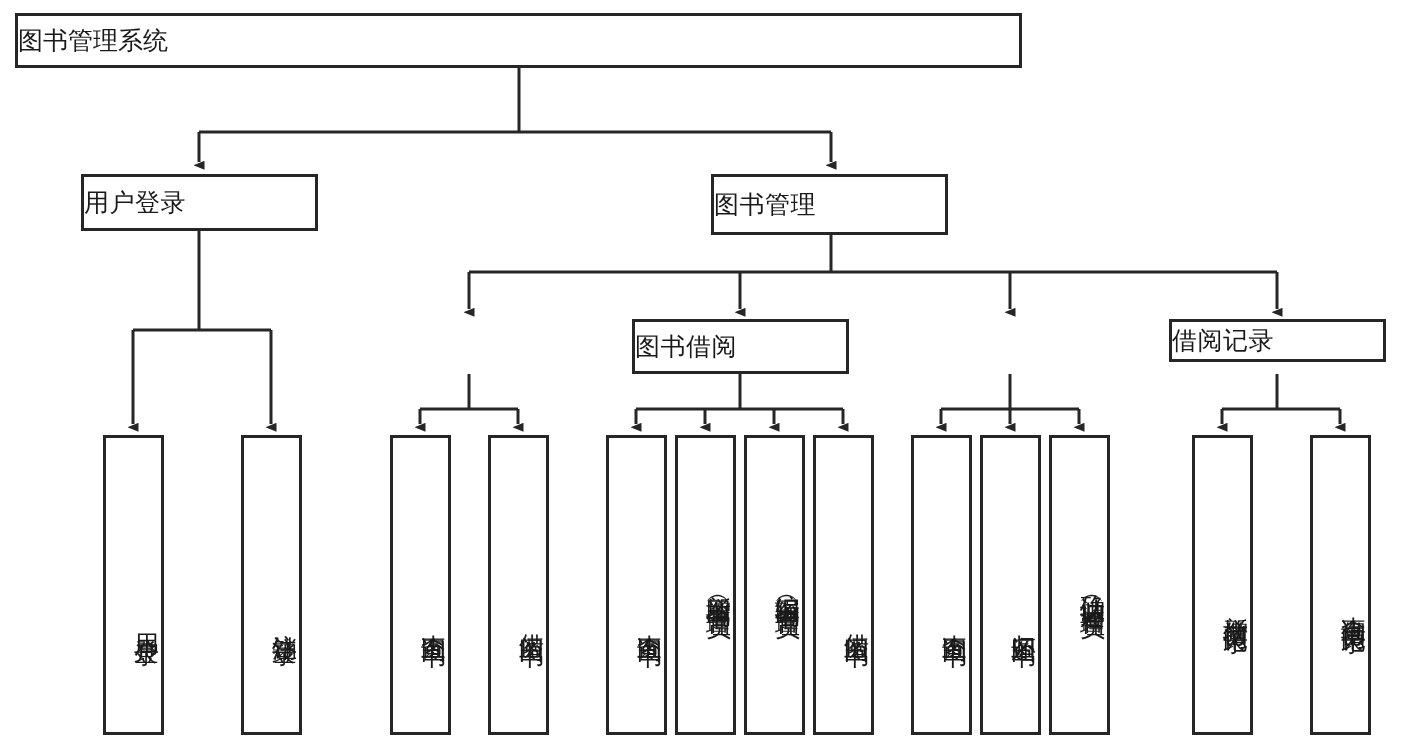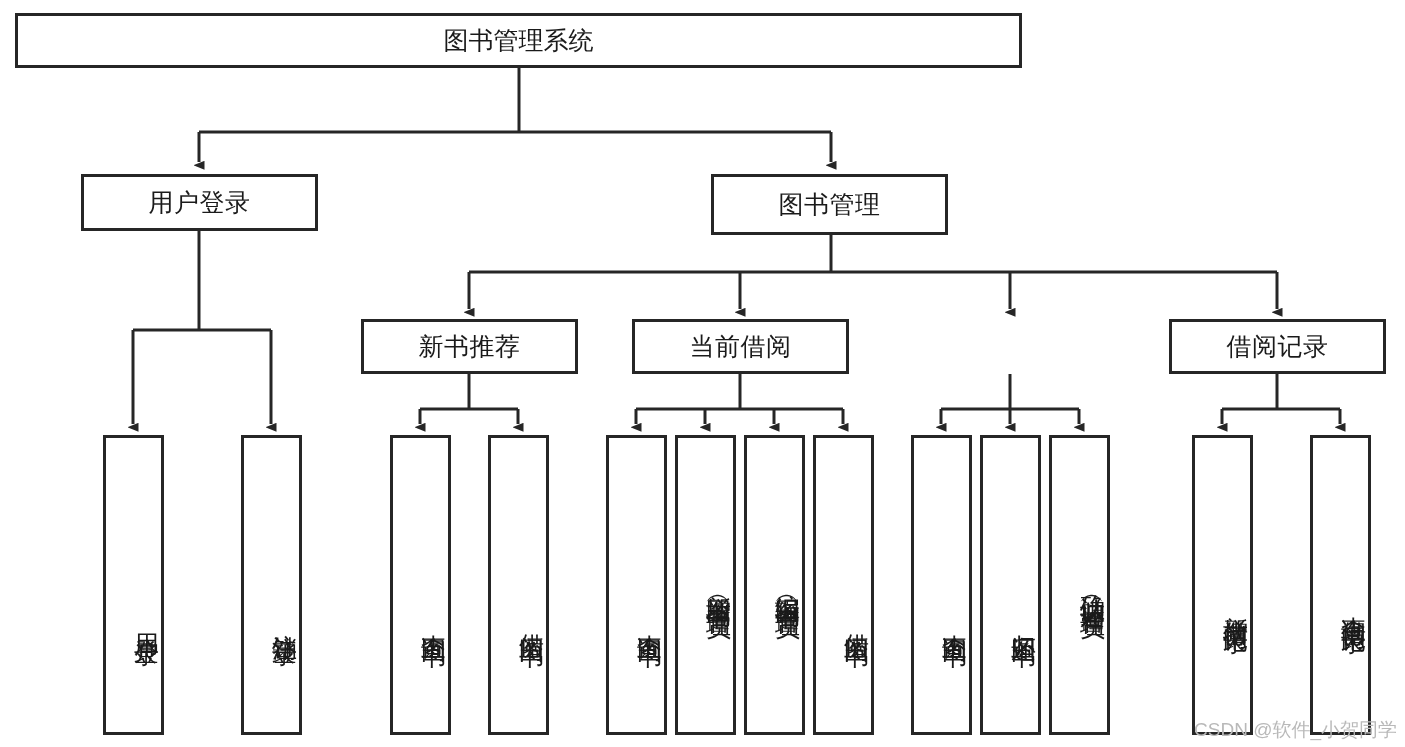--- a/index.html
+++ b/index.html
@@ -28,21 +28,20 @@
     height: 747px;
     pointer-events: none;
   }
   .node {
     position: absolute;
     box-sizing: border-box;
     background: #ffffff;
     border: 3px solid #262626;
     display: flex;
     align-items: center;
-    justify-content: center;
     line-height: 1.18;
   }
   .node.horiz {
     font-size: 25px;
     letter-spacing: 0.5px;
   }
   .node.root {
     font-size: 25px;
   }
   
@@ -133,27 +132,24 @@
     <span>图书管理系统</span>
   </div>
 
   <div class="node horiz" style="left:81px; top:174px; width:237px; height:57px;">
     <span>用户登录</span>
   </div>
   <div class="node horiz" style="left:711px; top:174px; width:237px; height:61px;">
     <span>图书管理</span>
   </div>
 
-  <div class="node horiz" style="left:361px; top:319px; width:217px; height:55px;">
-    <span>新书推荐</span>
+  <div class="node horiz" style="left:632px; top:319px; width:217px; height:55px;">
+    <span>图书借阅</span>
   </div>
-  <div class="node horiz" style="left:632px; top:319px; width:217px; height:55px;">
-    <span>当前借阅</span>
-  </div>
-  <div class="node horiz" style="left:1169px; top:319px; width:217px; height:55px;">
+  <div class="node horiz" style="left:1169px; top:319px; width:217px; height:43px;">
     <span>借阅记录</span>
   </div>
 
   <div class="node vert" style="left:103px; top:435px; width:61px; height:300px; padding-top:70px;">
     <span class="vlabel">用户登录</span>
   </div>
   <div class="node vert" style="left:241px; top:435px; width:61px; height:300px; padding-top:70px;">
     <span class="vlabel">注销登录</span>
   </div>
 
@@ -187,15 +183,14 @@
     <span class="vlabel">确认归还（管理员）</span>
   </div>
 
   <div class="node vert" style="left:1192px; top:435px; width:61px; height:300px; padding-top:40px;">
     <span class="vlabel">新增借阅记录</span>
   </div>
   <div class="node vert" style="left:1310px; top:435px; width:61px; height:300px; padding-top:40px;">
     <span class="vlabel">查询借阅记录</span>
   </div>
 
-  <div id="watermark">CSDN @软件_小贺同学</div>
 
 </div>
 
 </body></html>

